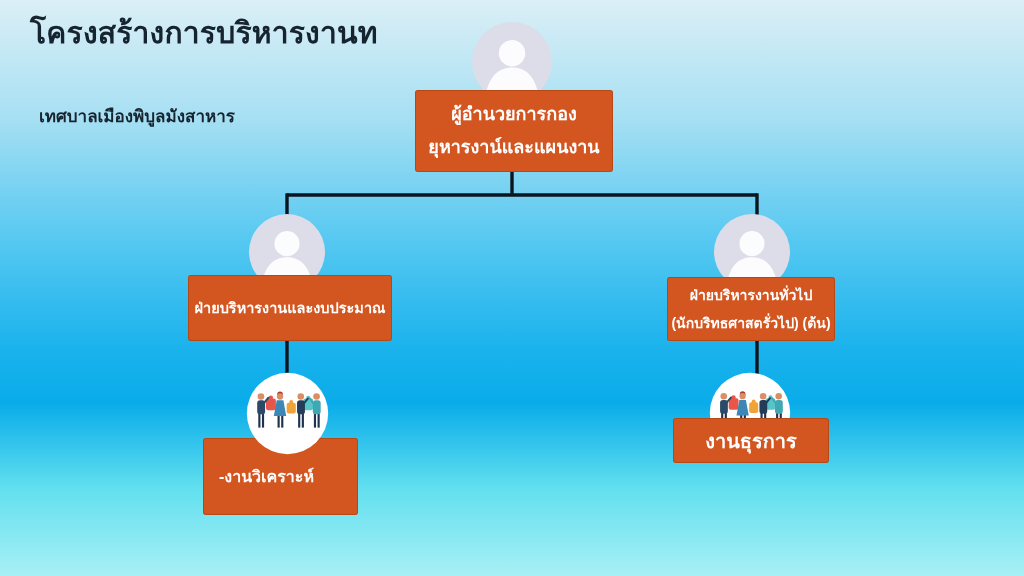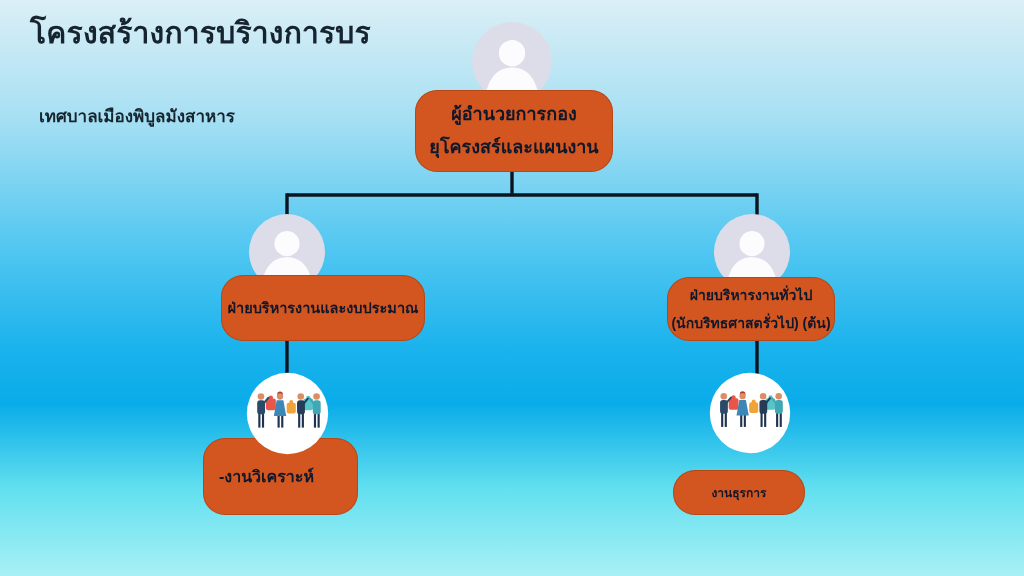--- a/index.html
+++ b/index.html
@@ -18,31 +18,31 @@
     color: #16242f; font-weight: 800; font-size: 30px; line-height: 41px;
     letter-spacing: 0.2px;
   }
   .page-subtitle {
     position: absolute; left: 31px; top: 102px; z-index: 2;
     color: #16242f; font-weight: 600; font-size: 17px; margin-left: 8px;
   }
   .connectors { position: absolute; left: 0; top: 0; z-index: 1; }
   .node-box {
     position: absolute; z-index: 2; box-sizing: border-box;
-    background: #d35620; color: #0f172a; font-weight: 700;
-    border-radius: 22px; box-shadow: inset 0 0 0 1px rgba(130,45,5,0.35);
+    background: #d35620; color: #ffffff; font-weight: 700;
+    border-radius: 3px; box-shadow: inset 0 0 0 1px rgba(130,45,5,0.35);
     display: flex; flex-direction: column; justify-content: center;
     align-items: center; text-align: center;
   }
   #root-box  { left: 415px; top: 90px;  width: 198px; height: 82px; font-size: 18px;   line-height: 33px; }
-  #b0-dept   { left: 188px; top: 275px; width: 204px; height: 66px; font-size: 14.5px; line-height: 29px; margin-left: 33px; }
+  #b0-dept   { left: 188px; top: 275px; width: 204px; height: 66px; font-size: 14.5px; line-height: 29px; }
   #b1-dept   { left: 667px; top: 277px; width: 168px; height: 64px; font-size: 14px;   line-height: 28px; align-items: center; }
   #b0-tasks  { left: 203px; top: 438px; width: 155px; height: 77px; font-size: 16px;   line-height: 33px;
                align-items: flex-start; text-align: left; padding-left: 16px; z-index: 2; }
-  #b1-tasks  { left: 673px; top: 470px; width: 132px; height: 45px; font-size: 12px; z-index: 2; }
+  #b1-tasks  { left: 673px; top: 418px; width: 156px; height: 45px; font-size: 20px; z-index: 2; }
   .avatar { position: absolute; z-index: 2; }
   #root-avatar { left: 472px; top: 22px;  width: 80px; height: 80px; }
   #b0-avatar   { left: 249px; top: 214px; width: 76px; height: 76px; }
   #b1-avatar   { left: 714px; top: 214px; width: 76px; height: 76px; }
   .team { position: absolute; }
   #b0-team { left: 246px; top: 372px; width: 83px; height: 83px; z-index: 3; }
   #b1-team { left: 709px; top: 372px; width: 82px; height: 82px; z-index: 1; }
 </style>
 </head>
 <body>
@@ -94,41 +94,41 @@
       <rect x="80.5" y="34" width="9.5" height="17" rx="3.5" fill="#3fa8b4"></rect>
       <path d="M81.5 38 L77 32" stroke="#3fa8b4" stroke-width="2.4" stroke-linecap="round" fill="none"></path>
       <circle cx="85" cy="29.5" r="4" fill="#d98e66"></circle>
     </g>
   </defs>
 </svg>
 
 <div class="stage">
 
   <div class="page-title">
-    <div>โครงสร้างการบริางการบร</div>
+    <div>โครงสร้างการบริหารงานท</div>
   </div>
   <div class="page-subtitle">เทศบาลเมืองพิบูลมังสาหาร</div>
 
   <svg class="connectors" width="1024" height="576">
     <g stroke="#0b1520" stroke-width="3.4" fill="none">
       <path d="M512 170 L512 195"></path>
       <path d="M287 195 L757 195"></path>
       <path d="M287 193.3 L287 238"></path>
       <path d="M757 193.3 L757 238"></path>
       <path d="M287 338 L287 386"></path>
       <path d="M757 339 L757 390"></path>
     </g>
   </svg>
 
   <svg id="root-avatar" class="avatar" viewBox="0 0 100 100">
       <use href="#avatar-sym"></use>
     </svg>
   <div id="root-box" class="node-box">
     <div>ผู้อำนวยการกอง</div>
-    <div>ยุโครงสร์และแผนงาน</div>
+    <div>ยุหารงาน์และแผนงาน</div>
   </div>
 
   <svg id="b0-avatar" class="avatar" viewBox="0 0 100 100">
       <use href="#avatar-sym"></use>
     </svg>
   <div id="b0-dept" class="node-box">
     <div>ฝ่ายบริหารงานและงบประมาณ</div>
   </div>
   <svg id="b0-team" class="team" viewBox="0 0 100 100">
       <use href="#team-sym"></use>

